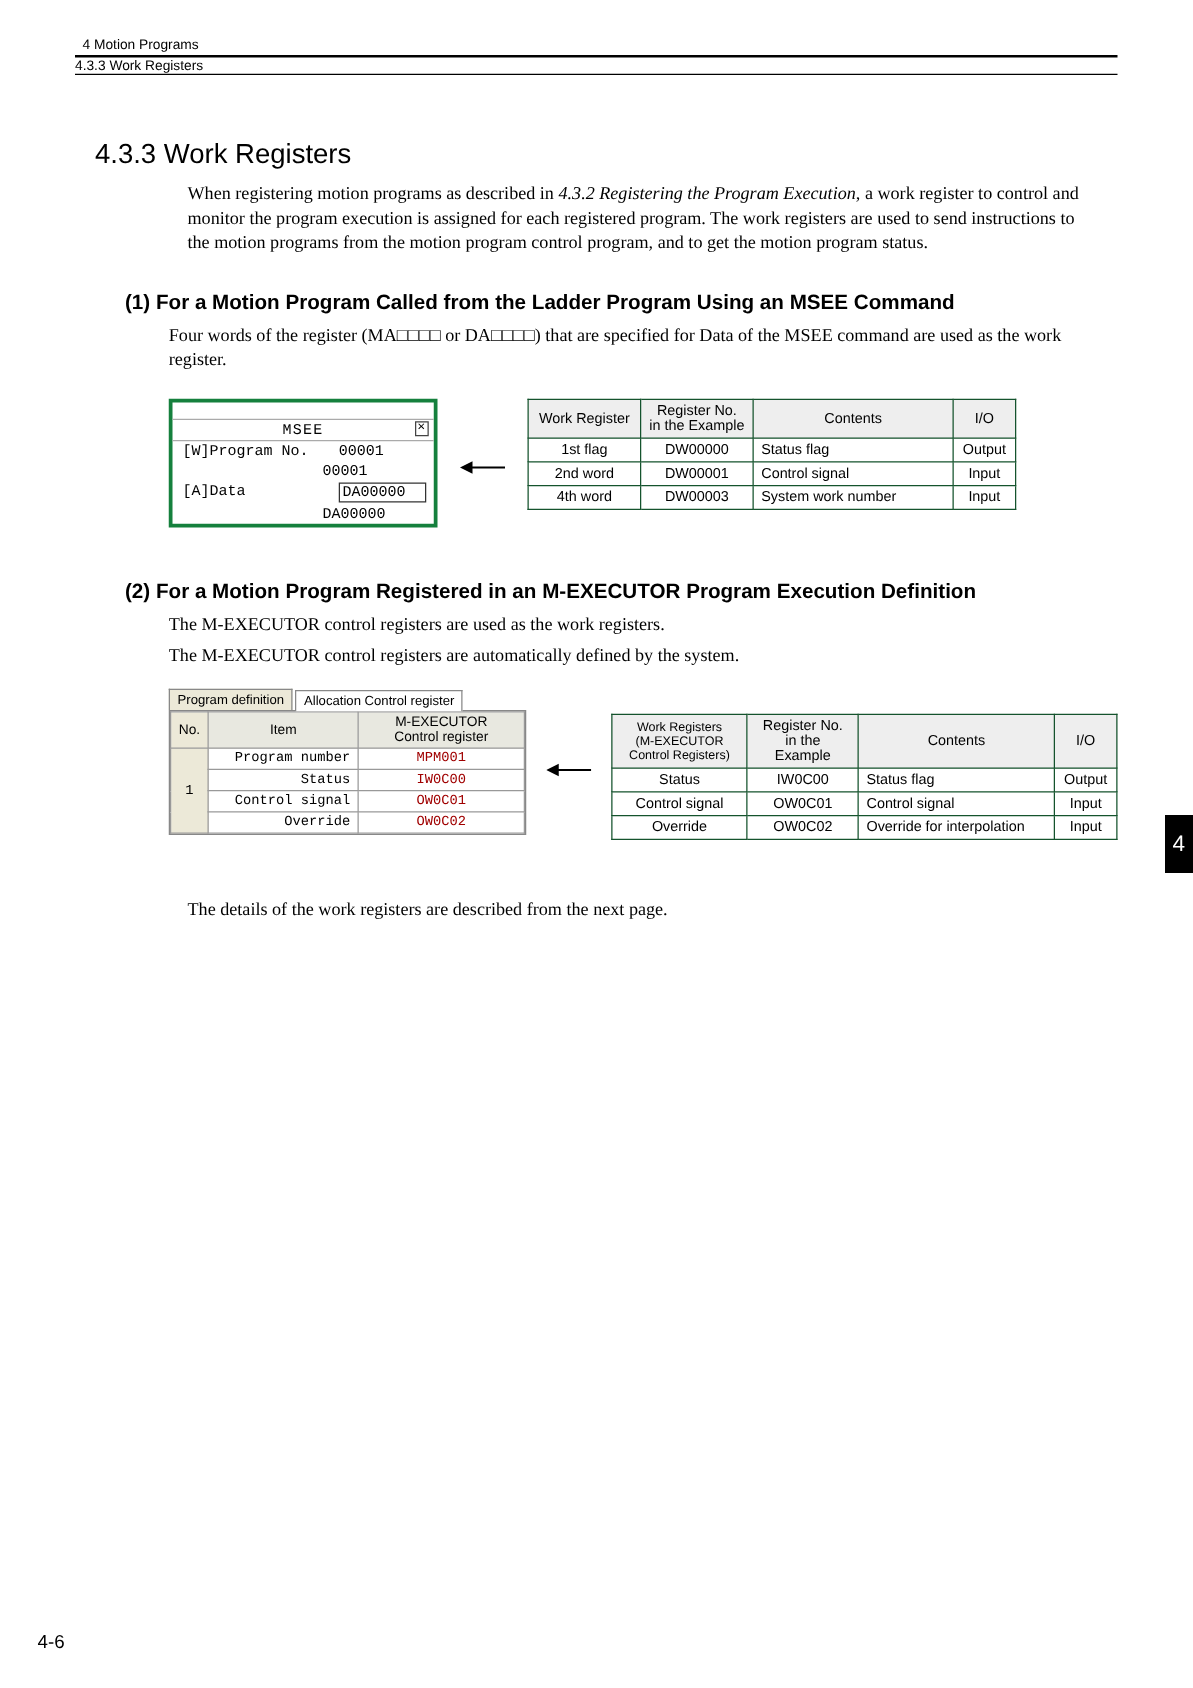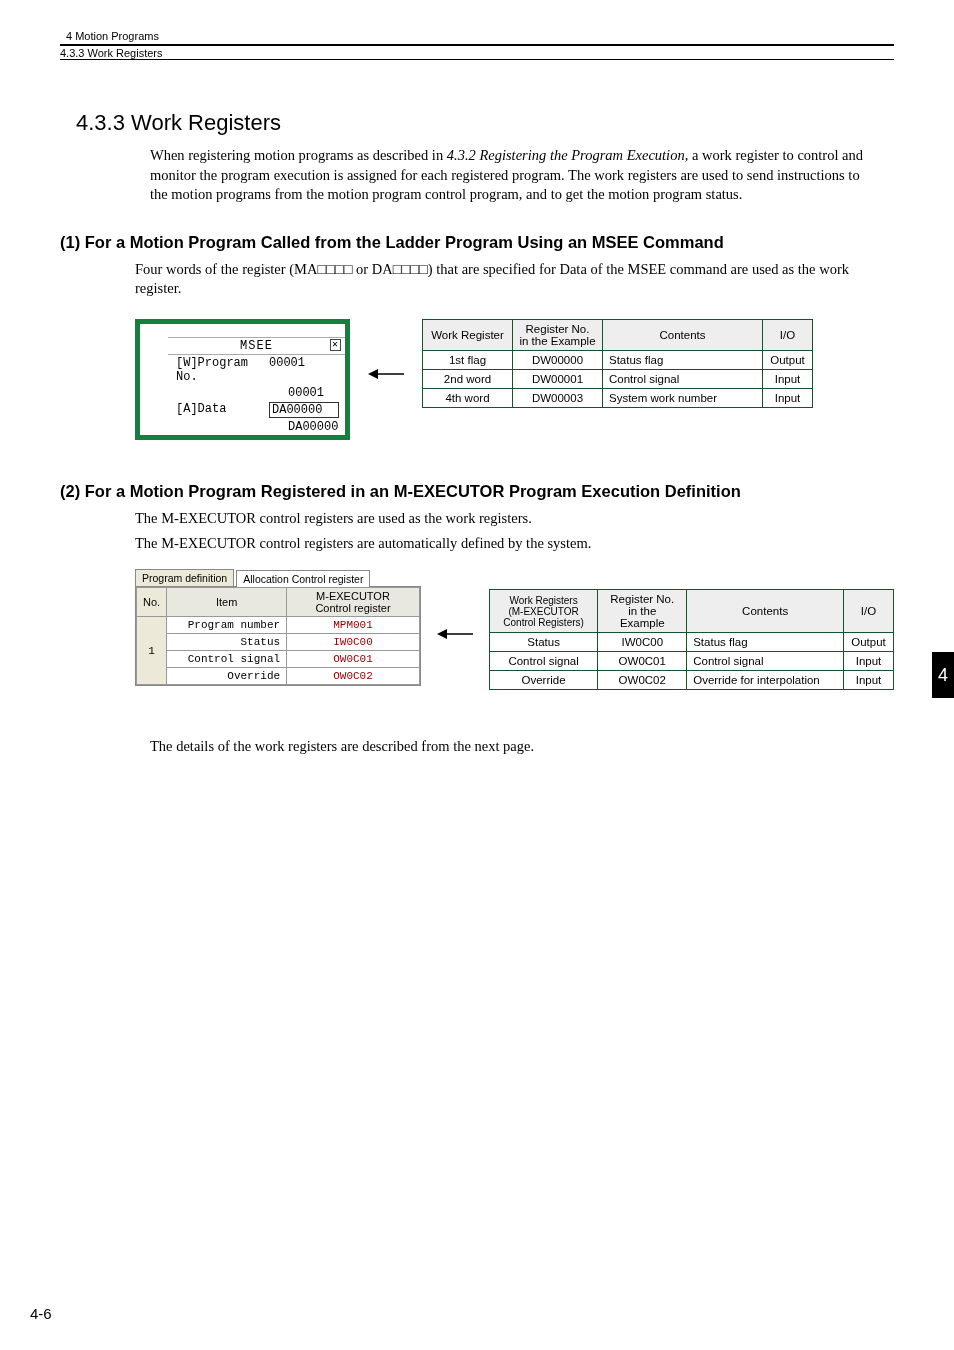--- a/index.html
+++ b/index.html
@@ -26,41 +26,41 @@
   .body-para {
     margin-left: 90px;
     margin-right: 20px;
     font-size: 14.5px;
     line-height: 1.35;
     margin-bottom: 8px;
   }
   .subhead {
     font-family: Arial, Helvetica, sans-serif;
     font-size: 16.5px;
+    margin-left: 40px;
     margin-top: 28px;
     margin-bottom: 8px;
   }
   .sub-para {
     margin-left: 75px;
     margin-right: 20px;
     font-size: 14.5px;
     line-height: 1.3;
     margin-bottom: 6px;
   }
   .italic { font-style: italic; }
 
   
   .fig-row { display: flex; align-items: flex-start; gap: 18px; margin-left: 75px; margin-top: 22px; }
   .msee-box {
-    border: 5px solid #15803d;
+    border: 3px solid #15803d;
     width: 215px;
     font-family: "Courier New", monospace;
     font-size: 12px;
     background: #fff;
-    padding-left: 28px;
   }
   .msee-top { height: 14px; border-bottom: 1px solid #aaa; }
   .msee-title {
     text-align: center;
     letter-spacing: 1px;
     padding: 1px 0;
     border-bottom: 1px solid #aaa;
     position: relative;
   }
   .msee-title .corner {

